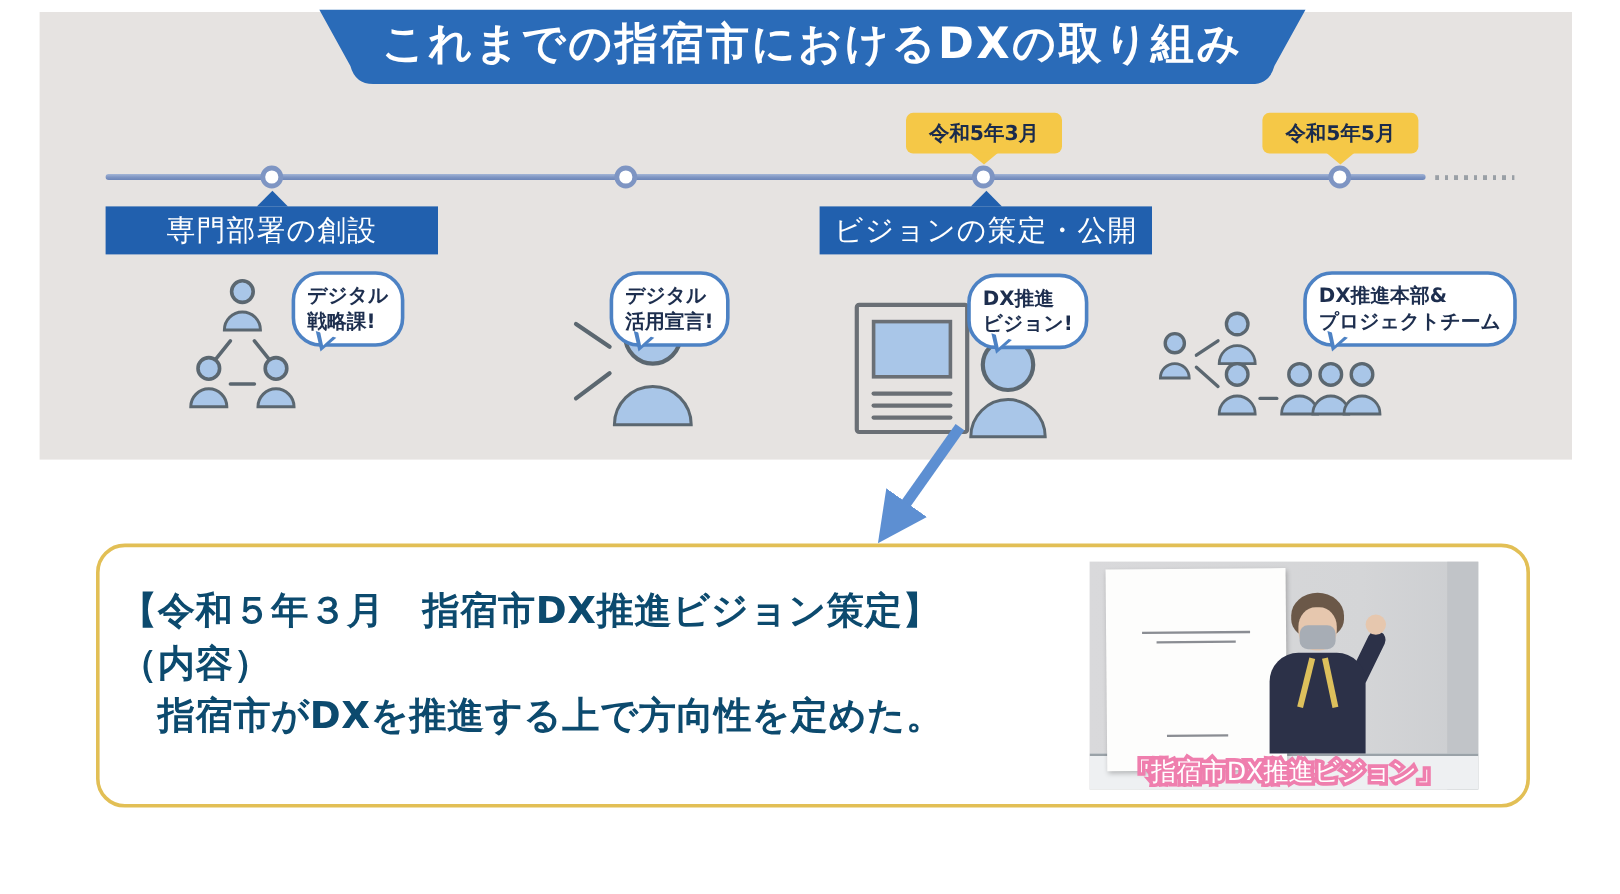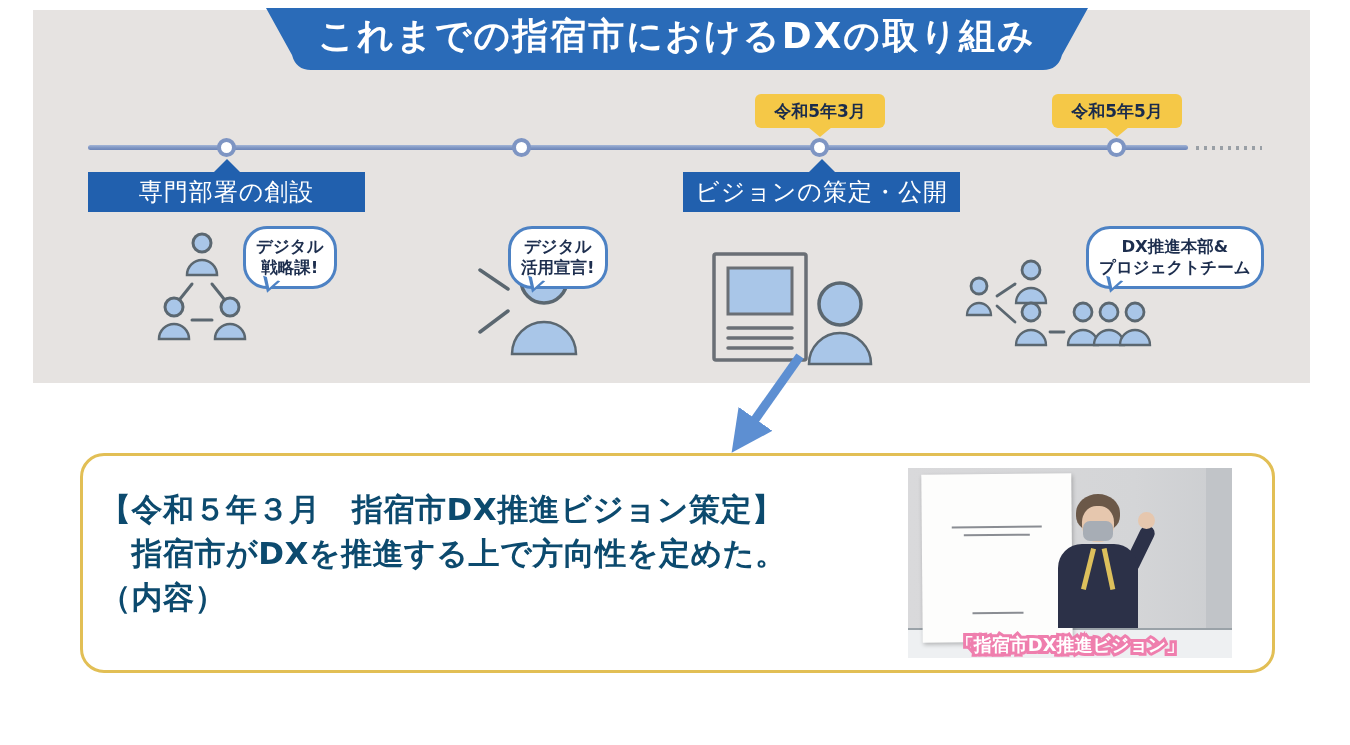--- a/index.html
+++ b/index.html
@@ -41,21 +41,21 @@
     border:4px solid var(--line-blue);border-radius:50%;z-index:3;}
   .bar{position:absolute;top:172px;width:277px;height:40px;background:var(--bar-blue);
     display:flex;align-items:center;justify-content:center;color:#fff;font-size:24px;
     font-weight:normal;white-space:nowrap;letter-spacing:1px;}
   .bar::before{content:"";position:absolute;top:-13px;left:50%;transform:translateX(-50%);
     border-left:13px solid transparent;border-right:13px solid transparent;
     border-bottom:13px solid var(--bar-blue);}
 
   
   .bubble{position:absolute;background:#fff;border:3px solid var(--bubble-border);
-    border-radius:24px;padding:7px 10px;text-align:center;color:var(--dark-text);
+    border-radius:24px;padding:7px 10px;color:var(--dark-text);
     font-size:16.5px;font-weight:bold;line-height:1.3;white-space:nowrap;z-index:2;}
   .bubble::before{content:"";position:absolute;bottom:-16px;left:13px;
     border:9px solid transparent;border-top:15px solid var(--bubble-border);transform:rotate(18deg);}
   .bubble::after{content:"";position:absolute;bottom:-9px;left:17px;
     border:7px solid transparent;border-top:12px solid #fff;transform:rotate(18deg);}
 
   .icon-cluster{position:absolute;z-index:1;}
   .icon-cluster svg{overflow:visible;}
 
   
@@ -85,21 +85,21 @@
   .photo .body{position:absolute;left:150px;top:76px;width:80px;height:84px;background:#2c3148;
     border-radius:24px 24px 0 0;}
   .photo .arm{position:absolute;left:224px;top:56px;width:15px;height:50px;background:#2c3148;
     border-radius:8px;transform:rotate(26deg);}
   .photo .fist{position:absolute;left:230px;top:44px;width:17px;height:17px;background:#e6c7ae;
     border-radius:50%;}
   .photo .lanyard-l,.photo .lanyard-r{position:absolute;top:80px;width:5px;height:42px;background:#ddc05c;}
   .photo .lanyard-l{left:178px;transform:rotate(14deg);}
   .photo .lanyard-r{left:198px;transform:rotate(-12deg);}
   .photo-caption{position:absolute;left:0;bottom:1px;width:100%;text-align:center;z-index:5;
-    color:#fff;font-size:18px;font-weight:bold;white-space:nowrap;
+    color:#fff;font-size:21px;font-weight:normal;white-space:nowrap;
     -webkit-text-stroke:6px var(--caption-pink);paint-order:stroke fill;
     text-shadow:0 0 3px var(--caption-pink);}
 </style>
 </head>
 <body>
 
 <div class="slide">
 
   <div class="panel"></div>
 
@@ -159,20 +159,24 @@
   <div class="icon-cluster" style="left:708px;top:250px">
     <svg width="172" height="116" viewBox="0 0 172 116" fill="none" stroke="#6a6f75" stroke-width="3.5" stroke-linecap="round">
       <rect x="6" y="4" width="92" height="106" rx="2"></rect>
       <rect x="20" y="18" width="64" height="46" fill="var(--icon-fill)" stroke-width="3"></rect>
       <line x1="20" y1="78" x2="84" y2="78"></line>
       <line x1="20" y1="88" x2="84" y2="88"></line>
       <line x1="20" y1="98" x2="84" y2="98"></line>
       <circle cx="132" cy="54" r="21" fill="var(--icon-fill)" stroke="var(--icon-stroke)"></circle>
       <path d="M101 114 a31 31 0 0 1 62 0 Z" fill="var(--icon-fill)" stroke="var(--icon-stroke)" stroke-width="2.5"></path>
     </svg>
+  </div>
+  <div class="bubble" style="left:806px;top:228px">
+    <div>DX推進</div>
+    <div>ビジョン!</div>
   </div>
 
   <div class="icon-cluster" style="left:965px;top:252px">
     <svg width="212" height="104" viewBox="0 0 212 104" fill="none" stroke="var(--icon-stroke)" stroke-width="2.8" stroke-linecap="round">
       <circle cx="14" cy="34" r="8" fill="var(--icon-fill)"></circle>
       <path d="M2 63 a12 12 0 0 1 24 0 Z" fill="var(--icon-fill)" stroke-width="2.3"></path>
       <line x1="32" y1="44" x2="50" y2="32"></line>
       <line x1="32" y1="54" x2="50" y2="70"></line>
       <circle cx="66" cy="18" r="9" fill="var(--icon-fill)"></circle>
       <path d="M51 51 a15 15 0 0 1 30 0 Z" fill="var(--icon-fill)" stroke-width="2.3"></path>
@@ -197,22 +201,22 @@
       <marker id="ah" markerWidth="4.6" markerHeight="4.6" refX="2.6" refY="2.3" orient="auto">
         <path d="M0,0 L4.6,2.3 L0,4.6 Z" fill="var(--arrow-blue)"></path>
       </marker>
     </defs>
     <line x1="100" y1="6" x2="42" y2="88" stroke="var(--arrow-blue)" stroke-width="9" marker-end="url(#ah)"></line>
   </svg>
 
   <div class="detail-box"></div>
   <div class="detail-text">
     <div>【令和５年３月　指宿市DX推進ビジョン策定】</div>
+    <div>（内容）</div>
     <div>　指宿市がDXを推進する上で方向性を定めた。</div>
-    <div>（内容）</div>
   </div>
 
   <div class="photo">
     <div class="wall-corner"></div>
     <div class="desk"></div>
     <div class="doc">
       <i style="top:52px;width:60%;left:20%"></i>
       <i style="top:60px;width:44%;left:28%"></i>
       <i style="top:138px;width:34%;left:33%"></i>
     </div>

